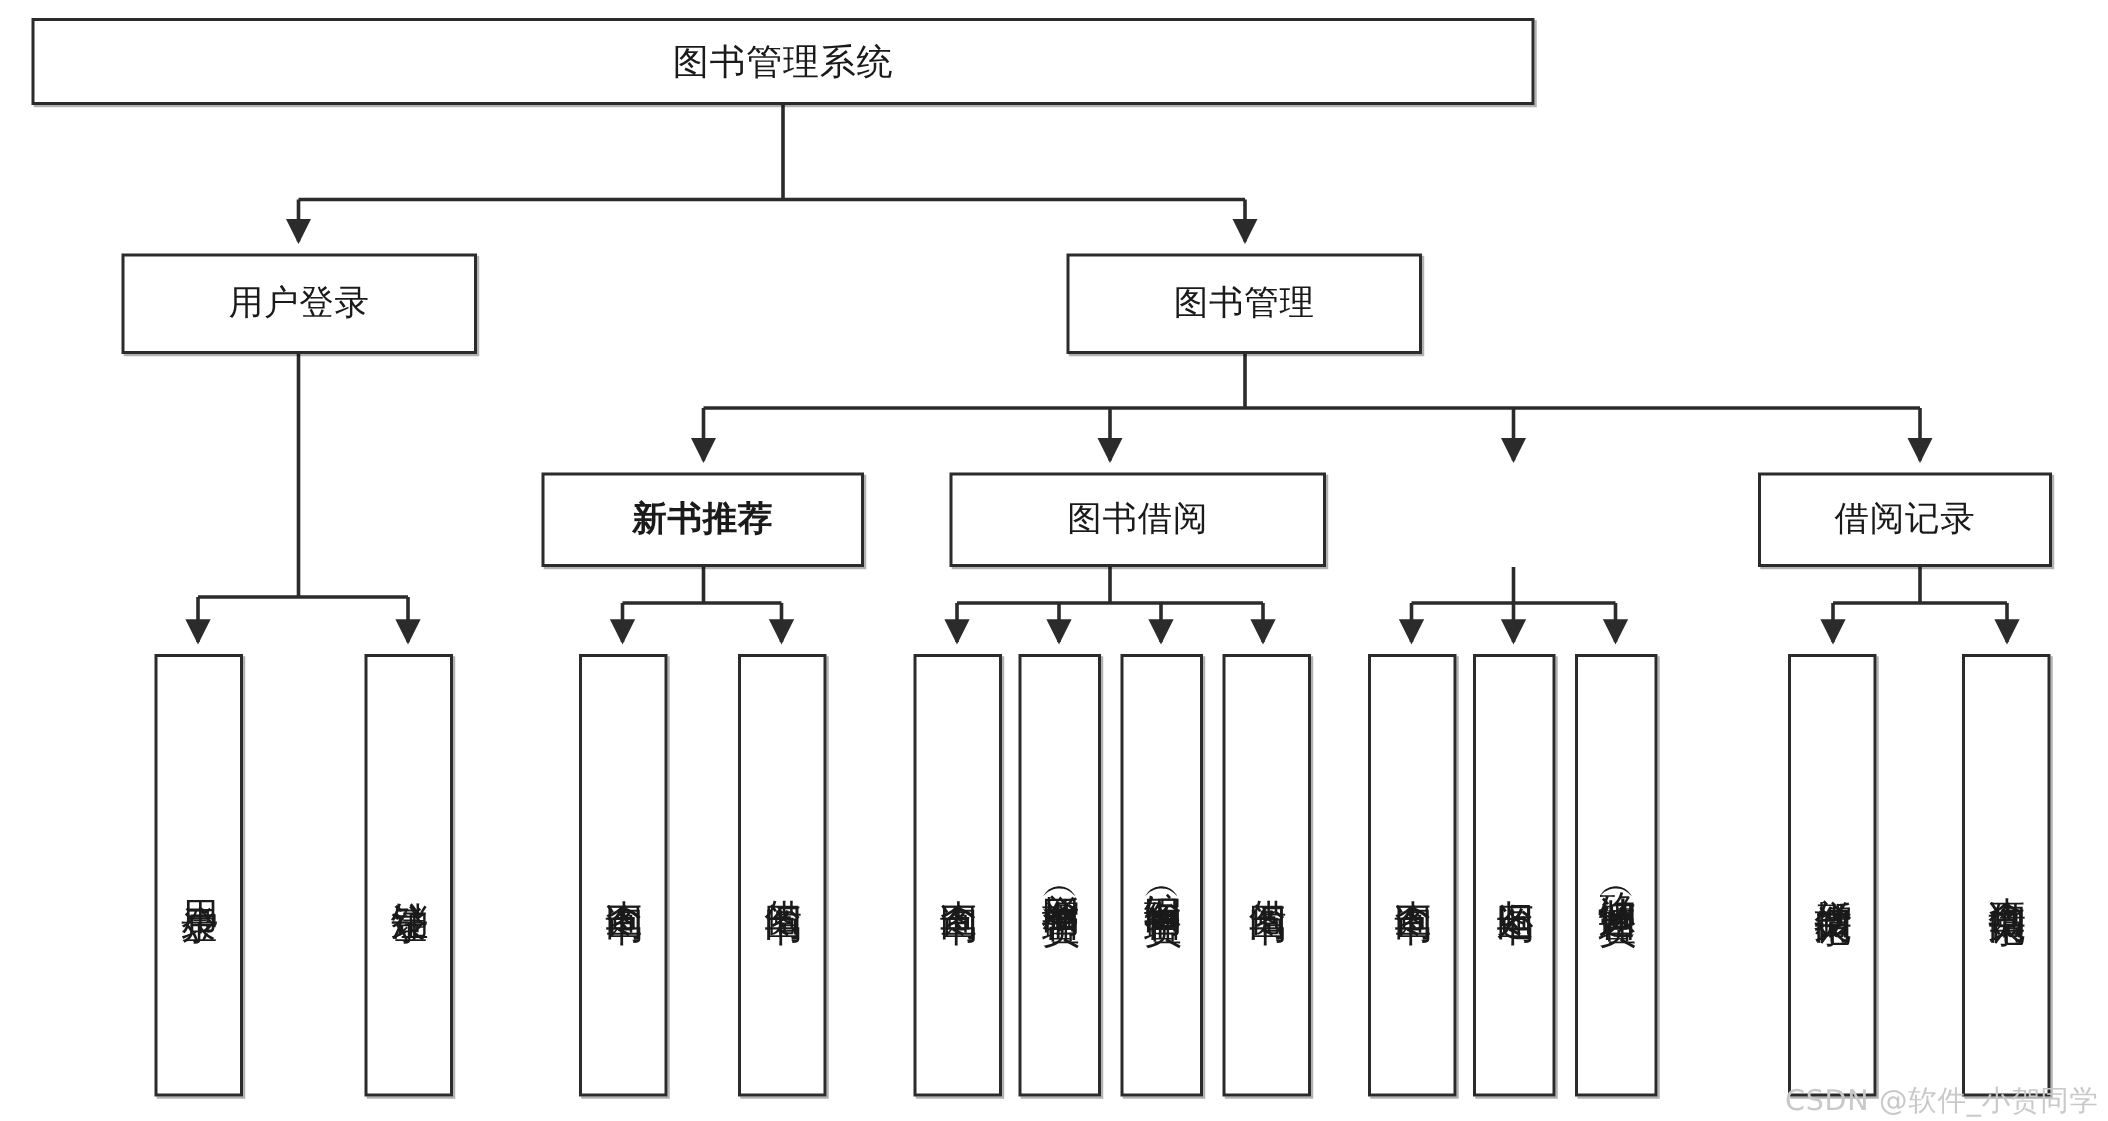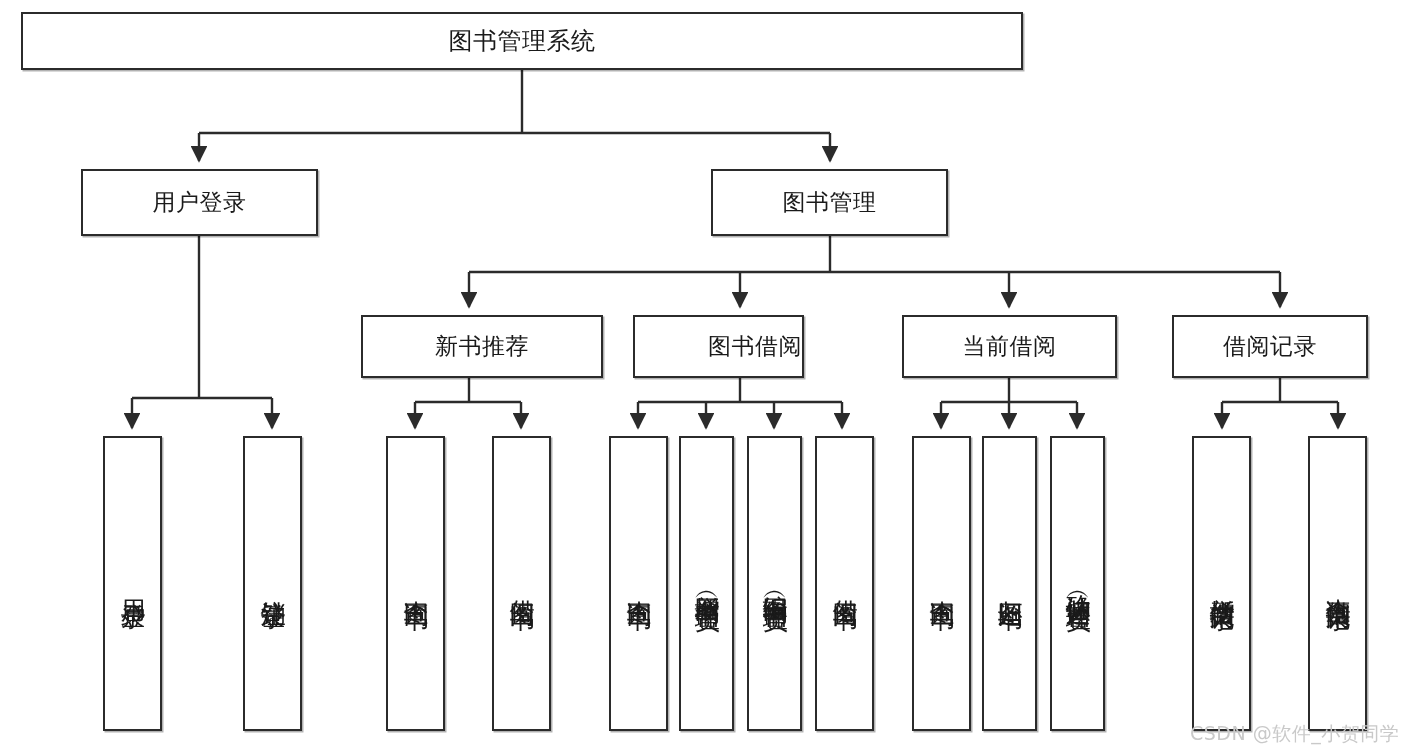--- a/index.html
+++ b/index.html
@@ -129,28 +129,25 @@
     <span class="label">图书管理系统</span>
   </div>
 
   <div class="node horiz" style="left:81px; top:169px; width:237px; height:67px;">
     <span class="label">用户登录</span>
   </div>
   <div class="node horiz" style="left:711px; top:169px; width:237px; height:67px;">
     <span class="label">图书管理</span>
   </div>
 
-  <div class="node horiz" style="left:361px; top:315px; width:242px; height:63px;">
+  <div class="node horiz" style="left:361px; top:315px; width:215px; height:63px;font-weight:bold;">
     <span class="label">新书推荐</span>
   </div>
-  <div class="node horiz" style="left:633px; top:315px; width:171px; height:63px;justify-content:flex-end;">
+  <div class="node horiz" style="left:633px; top:315px; width:251px; height:63px;">
     <span class="label">图书借阅</span>
-  </div>
-  <div class="node horiz" style="left:902px; top:315px; width:215px; height:63px;">
-    <span class="label">当前借阅</span>
   </div>
   <div class="node horiz" style="left:1172px; top:315px; width:196px; height:63px;">
     <span class="label">借阅记录</span>
   </div>
 
   <div class="node vert" style="left:103px; top:436px; width:59px; height:295px;">
     <span class="label">用户登录</span>
   </div>
   <div class="node vert" style="left:243px; top:436px; width:59px; height:295px;">
     <span class="label">注销登录</span>

